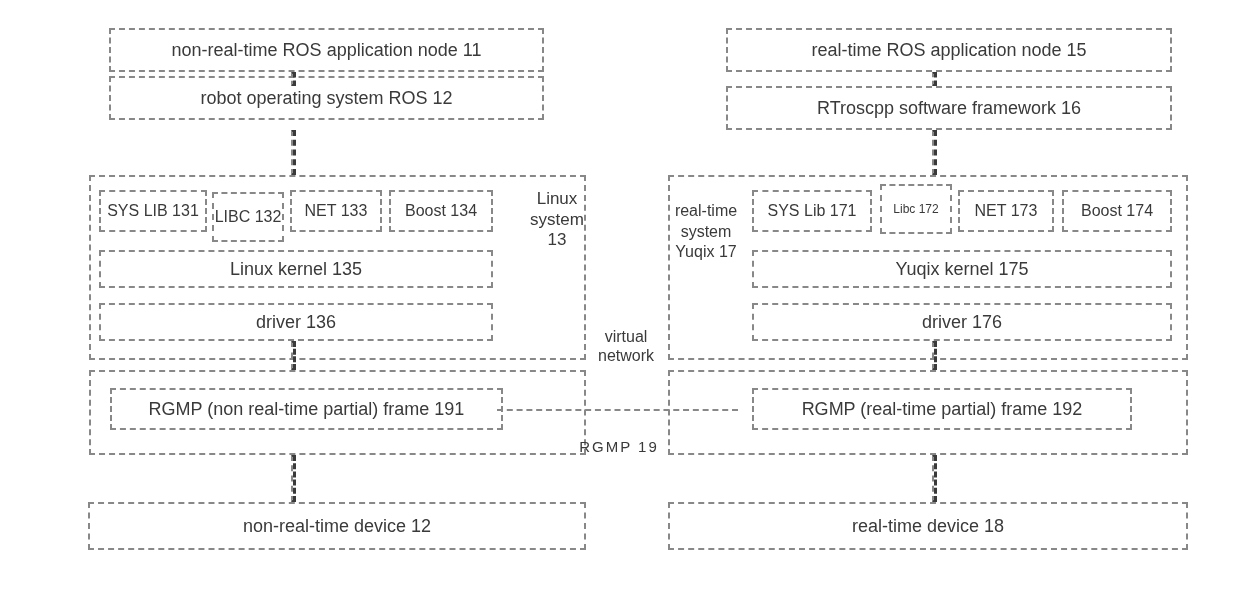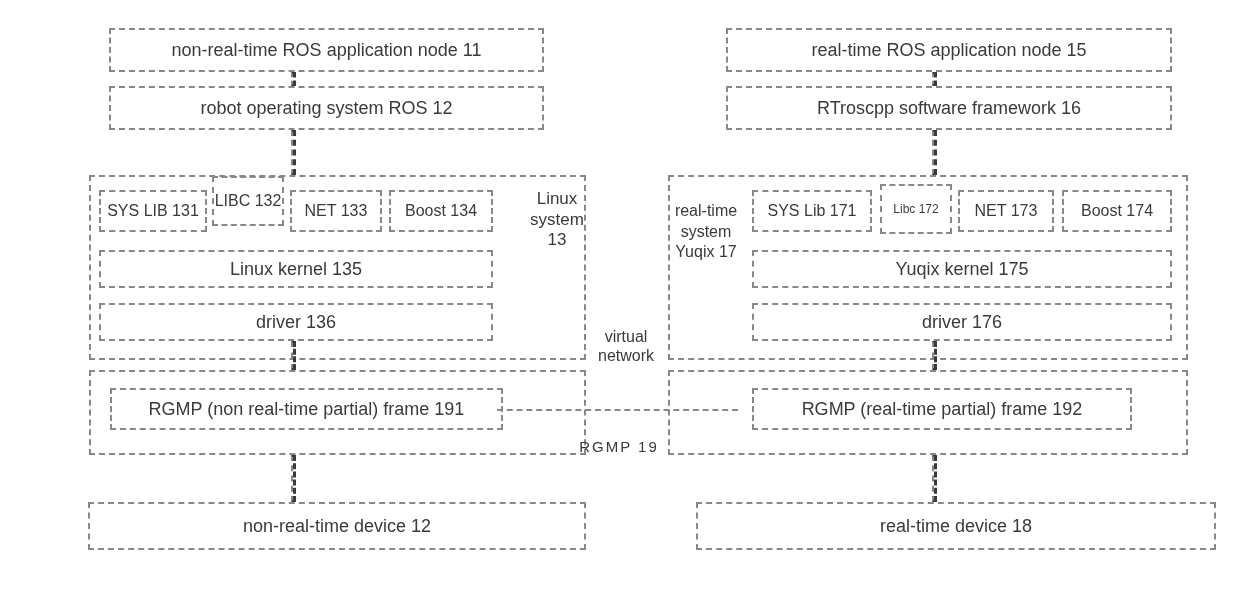--- a/index.html
+++ b/index.html
@@ -17,27 +17,27 @@
   .dashed { border: 2px dashed #888; }
   .abs { position: absolute; margin-left: 14px; }
   .center { display: flex; align-items: center; justify-content: center; text-align: center; }
   .vline { position: absolute; width: 0; border-left: 2px solid #888; border-style: dashed; }
   .hline { position: absolute; height: 0; border-top: 2px dashed #888; }
 </style>
 </head>
 <body>
 
 <div class="abs dashed center" style="left:95px; top:28px; width:435px; height:44px;">non-real-time ROS application node 11</div>
-<div class="abs dashed center" style="left:95px; top:86px; width:435px; height:44px;text-align:right;">robot operating system ROS 12</div>
+<div class="abs dashed center" style="left:95px; top:76px; width:435px; height:44px;text-align:right;">robot operating system ROS 12</div>
 
 <div class="abs dashed" style="left:75px; top:175px; width:497px; height:185px;"></div>
 <div class="abs center" style="left:508px; top:190px; width:70px; height:60px; font-size:17px; line-height:1.2;">Linux system 13</div>
 
 <div class="abs dashed center" style="left:85px; top:190px; width:108px; height:42px; font-size:16px;">SYS LIB 131</div>
-<div class="abs dashed center" style="left:198px; top:176px; width:72px; height:50px; font-size:16px; line-height:1.2;">LIBC 132</div>
+<div class="abs dashed center" style="left:198px; top:192px; width:72px; height:50px; font-size:16px; line-height:1.2;">LIBC 132</div>
 <div class="abs dashed center" style="left:276px; top:190px; width:92px; height:42px; font-size:16px;">NET 133</div>
 <div class="abs dashed center" style="left:375px; top:190px; width:104px; height:42px; font-size:16px;">Boost 134</div>
 
 <div class="abs dashed center" style="left:85px; top:250px; width:394px; height:38px;">Linux kernel 135</div>
 <div class="abs dashed center" style="left:85px; top:303px; width:394px; height:38px;">driver 136</div>
 
 <div class="abs dashed" style="left:75px; top:370px; width:497px; height:85px;"></div>
 <div class="abs dashed center" style="left:96px; top:388px; width:393px; height:42px;">RGMP (non real-time partial) frame 191</div>
 
 <div class="abs dashed center" style="left:74px; top:502px; width:498px; height:48px;">non-real-time device 12</div>
@@ -52,21 +52,21 @@
 <div class="abs dashed center" style="left:866px; top:184px; width:72px; height:50px; font-size:12px; line-height:1.2;">Libc 172</div>
 <div class="abs dashed center" style="left:944px; top:190px; width:96px; height:42px; font-size:16px;">NET 173</div>
 <div class="abs dashed center" style="left:1048px; top:190px; width:110px; height:42px; font-size:16px;">Boost 174</div>
 
 <div class="abs dashed center" style="left:738px; top:250px; width:420px; height:38px;">Yuqix kernel 175</div>
 <div class="abs dashed center" style="left:738px; top:303px; width:420px; height:38px;">driver 176</div>
 
 <div class="abs dashed" style="left:654px; top:370px; width:520px; height:85px;"></div>
 <div class="abs dashed center" style="left:738px; top:388px; width:380px; height:42px;text-align:center;">RGMP (real-time partial) frame 192</div>
 
-<div class="abs dashed center" style="left:682px; top:502px; width:520px; height:48px;">real-time device 18</div>
+<div class="abs dashed center" style="left:654px; top:502px; width:520px; height:48px;">real-time device 18</div>
 
 <div class="abs center" style="left:570px; top:323px; width:84px; height:46px; font-size:16px; line-height:1.2;">virtual network</div>
 <div class="abs center" style="left:560px; top:434px; width:90px; height:24px; font-size:15px; letter-spacing:2px;">RGMP  19</div>
 
 <div class="vline" style="left:291px; top:72px; height:14px;"></div>
 <div class="vline" style="left:291px; top:130px; height:45px;"></div>
 <div class="vline" style="left:291px; top:341px; height:29px;"></div>
 <div class="vline" style="left:291px; top:455px; height:47px;"></div>
 
 <div class="vline" style="left:932px; top:72px; height:14px;"></div>

